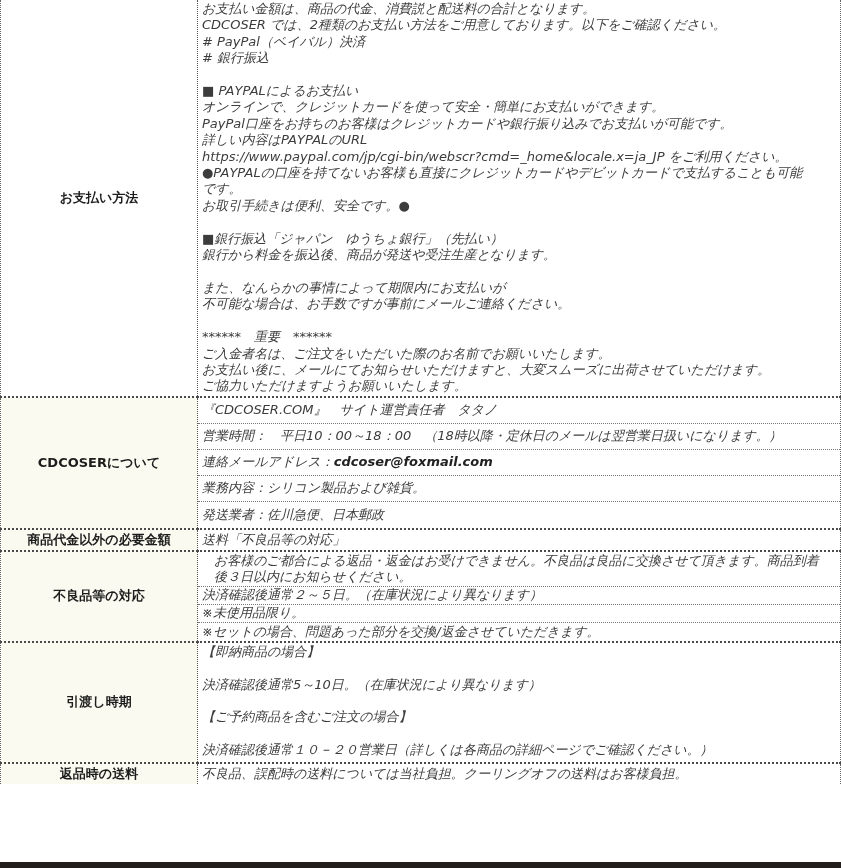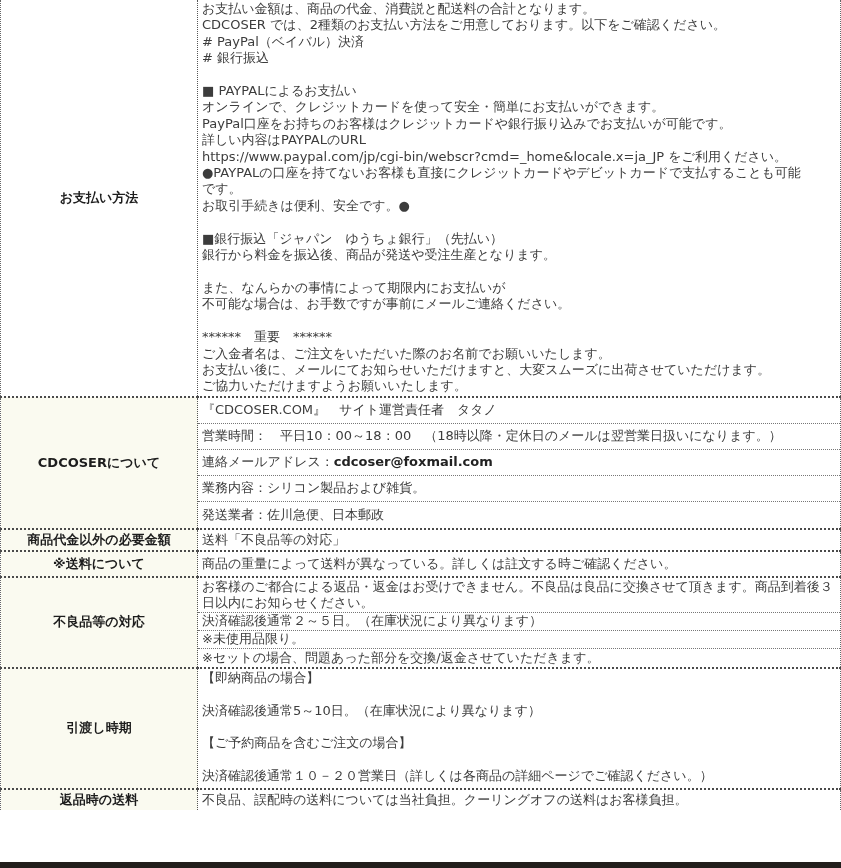--- a/index.html
+++ b/index.html
@@ -16,37 +16,37 @@
   td.label-cell {
     width: 197px;
     text-align: center;
     font-weight: bold;
     color: #1d1d1d;
     background: #fafaf0;
     border-right: 1px dotted #555;
   }
   tr.row-payment td.label-cell { background: #ffffff; }
 
-  td.content-cell { padding: 1px 4px; }
+  td.content-cell { padding: 1px 4px; font-style: italic; }
   td.content-cell.top { vertical-align: top; }
   td.content-cell.nopad { padding: 0; }
 
   .multiline { white-space: pre-line; line-height: 16.4px; }
 
   .subrow {
     border-bottom: 1px dotted #777;
     padding: 0 4px;
     display: flex;
     align-items: center;
     line-height: 16px;
   }
   .subrow:last-child { border-bottom: none; }
   .subrow.h26 { height: 26px; }
   .subrow.h18 { height: 18px; }
-  .subrow.wrap { display: block; padding: 1px 4px; }
+  .subrow.wrap { display: block; padding: 1px 16px; }
 
   tr.row-payment { height: 394px; }
   tr.row-extra { height: 21px; }
   tr.row-shipnote { height: 26px; }
   tr.row-delivery { height: 121px; }
   tr.row-return-deadline { height: 21px; }
   tr.row-return-ship { height: 17px; }
 
   .email { font-weight: bold; color: #222; }
 
@@ -106,24 +106,20 @@
         <div class="subrow h26">業務内容：シリコン製品および雑貨。</div>
         <div class="subrow h26">発送業者：佐川急便、日本郵政</div>
       </td>
     </tr>
 
     <tr class="row-extra">
       <td class="label-cell">商品代金以外の必要金額</td>
       <td class="content-cell">送料「不良品等の対応」</td>
     </tr>
 
-    <tr class="row-shipnote">
-      <td class="label-cell">※送料について</td>
-      <td class="content-cell">商品の重量によって送料が異なっている。詳しくは註文する時ご確認ください。</td>
-    </tr>
 
     <tr class="row-defective">
       <td class="label-cell">不良品等の対応</td>
       <td class="content-cell nopad">
         <div class="subrow wrap">お客様のご都合による返品・返金はお受けできません。不良品は良品に交換させて頂きます。商品到着後３日以内にお知らせください。</div>
         <div class="subrow h18">決済確認後通常２～５日。（在庫状況により異なります）</div>
         <div class="subrow h18">※未使用品限り。</div>
         <div class="subrow h18">※セットの場合、問題あった部分を交換/返金させていただきます。</div>
       </td>
     </tr>

